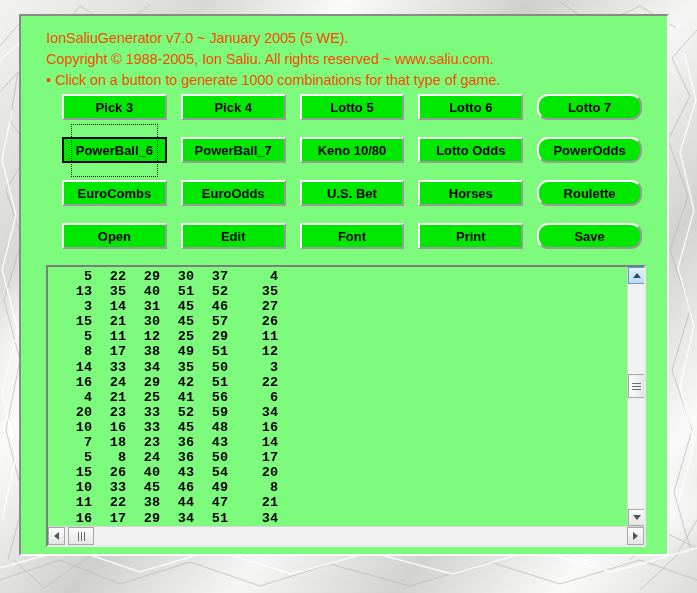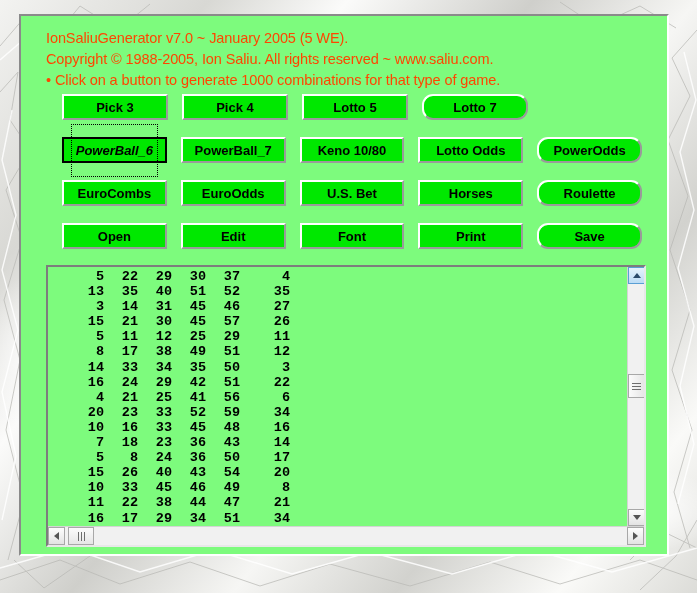--- a/index.html
+++ b/index.html
@@ -106,21 +106,20 @@
 
   .app-button.focused {
     border: 2px solid #000000;
     background: #00e800;
   }
   .app-button.focused .focus-ring {
     display: block;
     border: 1px dotted #000000;
     padding: 18px 4px;
     line-height: 15px;
-    font-style: italic;
   }
   .focus-ring { display: inline; }
 
   
   #output-panel {
     position: absolute;
     left: 25px;
     top: 249px;
     width: 600px;
     height: 282px;
@@ -140,21 +139,21 @@
     height: 258px;
     overflow: hidden;
     font-family: "Liberation Mono", "DejaVu Sans Mono", monospace;
     font-size: 13.5px;
     font-weight: bold;
     color: #000000;
     line-height: 15.1px;
   }
   .combo-row {
     white-space: pre;
-    padding-left: 22px;
+    padding-left: 10px;
   }
   .combo-cell {
     display: inline-block;
     width: 34px;
     text-align: right;
   }
   .combo-cell.bonus {
     width: 50px;
   }
 
@@ -309,20 +308,23 @@
     <div id="button-grid">
         <div class="button-row">
           <div class="app-button">
             <span class="focus-ring">Pick 3</span>
           </div>
           <div class="app-button">
             <span class="focus-ring">Pick 4</span>
           </div>
           <div class="app-button">
             <span class="focus-ring">Lotto 5</span>
+          </div>
+          <div class="app-button">
+            <span class="focus-ring">Lotto 6</span>
           </div>
           <div class="app-button">
             <span class="focus-ring">Lotto 7</span>
           </div>
         </div>
         <div class="button-row">
           <div class="app-button focused">
             <span class="focus-ring">PowerBall_6</span>
           </div>
           <div class="app-button">

